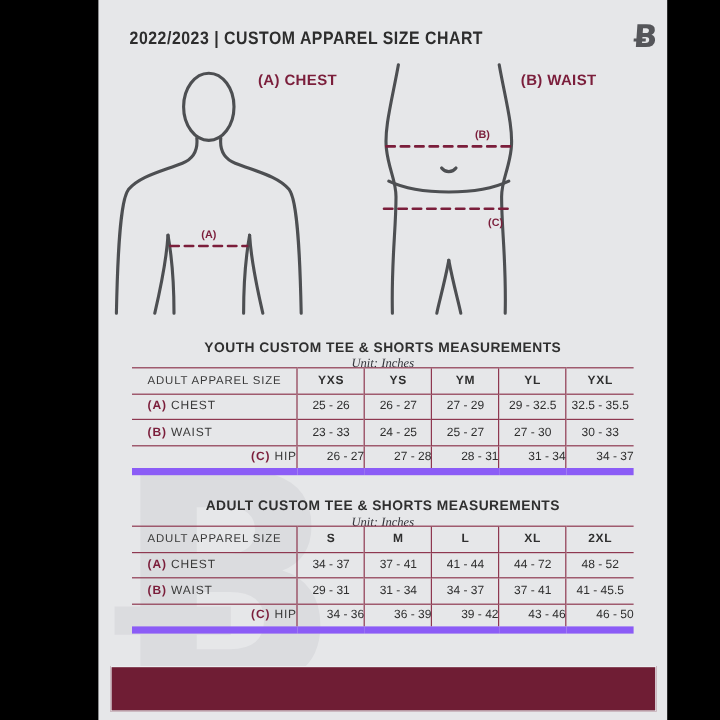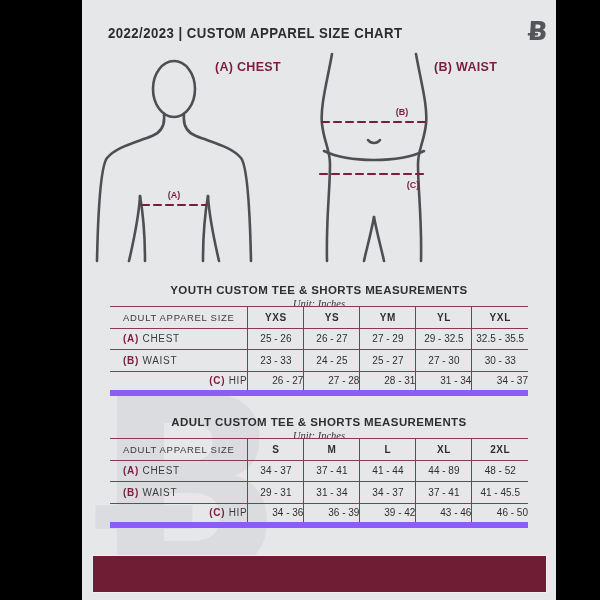--- a/index.html
+++ b/index.html
@@ -184,21 +184,21 @@
             <th>XL</th>
             <th>2XL</th>
           </tr>
         </thead>
       <tbody>
           <tr>
             <td class="lbl"><span class="pfx">(A)</span><span> CHEST</span></td>
             <td>34 - 37</td>
             <td>37 - 41</td>
             <td>41 - 44</td>
-            <td>44 - 89</td>
+            <td>44 - 72</td>
             <td>48 - 52</td>
           </tr>
           <tr>
             <td class="lbl"><span class="pfx">(B)</span><span> WAIST</span></td>
             <td>29 - 31</td>
             <td>31 - 34</td>
             <td>34 - 37</td>
             <td>37 - 41</td>
             <td>41 - 45.5</td>
           </tr>

